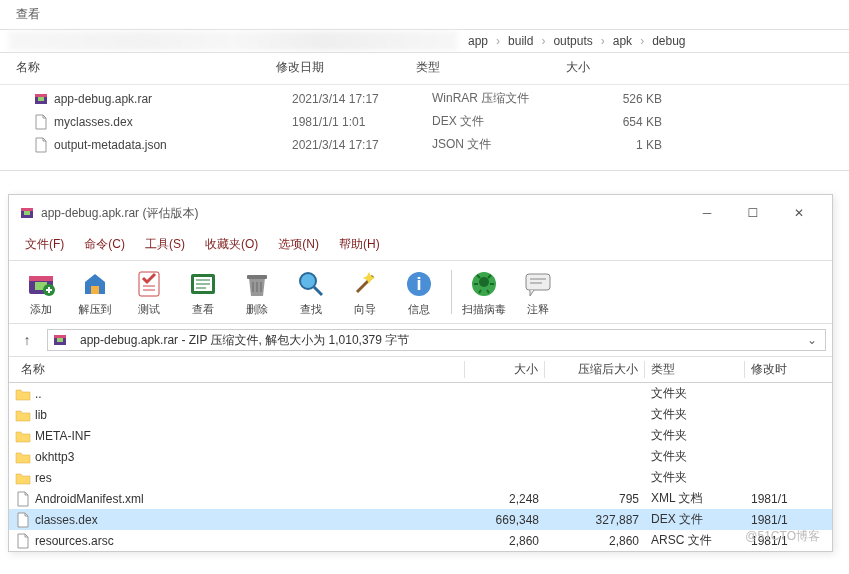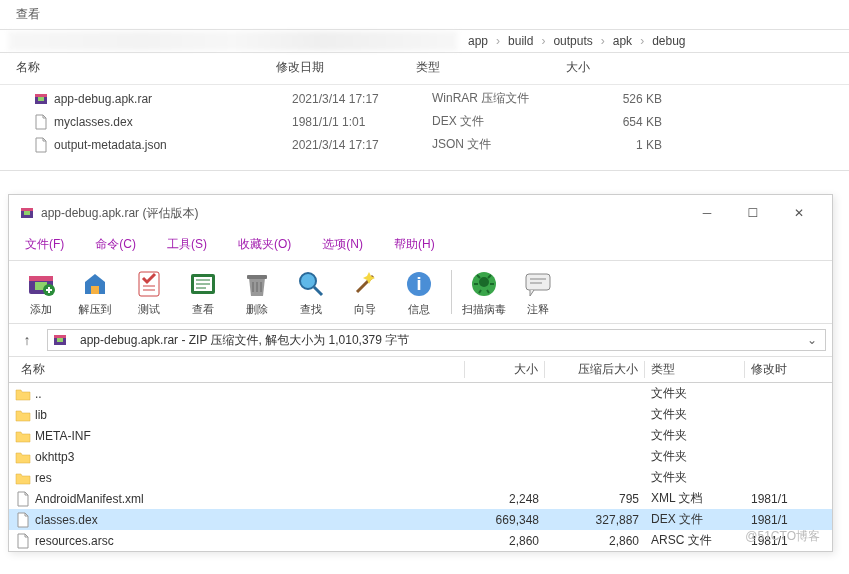--- a/index.html
+++ b/index.html
@@ -26,21 +26,21 @@
 .fr-type { width: 150px; color: #666; }
 .fr-size { width: 80px; text-align: right; color: #666; }
 
 
 .winrar { position: absolute; left: 8px; top: 194px; width: 825px; background: #fff; border: 1px solid #ccc; box-shadow: 2px 2px 8px rgba(0,0,0,0.1); }
 .titlebar { display: flex; align-items: center; padding: 8px 10px; color: #555; }
 .title-icon { width: 16px; height: 16px; margin-right: 6px; }
 .title-text { flex: 1; }
 .win-controls { display: flex; gap: 0; }
 .win-btn { width: 46px; height: 20px; display: flex; align-items: center; justify-content: center; color: #555; cursor: pointer; }
-.menubar { display: flex; gap: 15px; padding: 3px 8px 5px; color: #a21caf; }
+.menubar { display: flex; gap: 4px; padding: 3px 8px 5px; color: #7f1d1d; }
 .menu-item { padding: 2px 8px; cursor: pointer; }
 .toolbar { display: flex; align-items: center; border-top: 1px solid #e0e0e0; border-bottom: 1px solid #e0e0e0; padding: 4px 6px; gap: 2px; }
 .tool-btn { display: flex; flex-direction: column; align-items: center; justify-content: flex-end; width: 52px; height: 54px; cursor: pointer; padding: 2px 0; }
 .tool-icon { width: 32px; height: 32px; border-radius: 4px; display: flex; align-items: center; justify-content: center; }
 .tool-label { font-size: 11px; color: #444; margin-top: 2px; }
 .tool-sep { width: 1px; height: 44px; background: #d0d0d0; margin: 0 4px; }
 .addressbar { display: flex; align-items: center; padding: 4px 6px; border-bottom: 1px solid #e0e0e0; gap: 8px; }
 .up-btn { width: 24px; height: 24px; display: flex; align-items: center; justify-content: center; cursor: pointer; color: #555; font-size: 14px; }
 .address-input { flex: 1; display: flex; align-items: center; border: 1px solid #ccc; padding: 2px 4px; height: 22px; gap: 8px; }
 .address-input .rar-icon { width: 16px; height: 16px; margin-right: 4px; }

